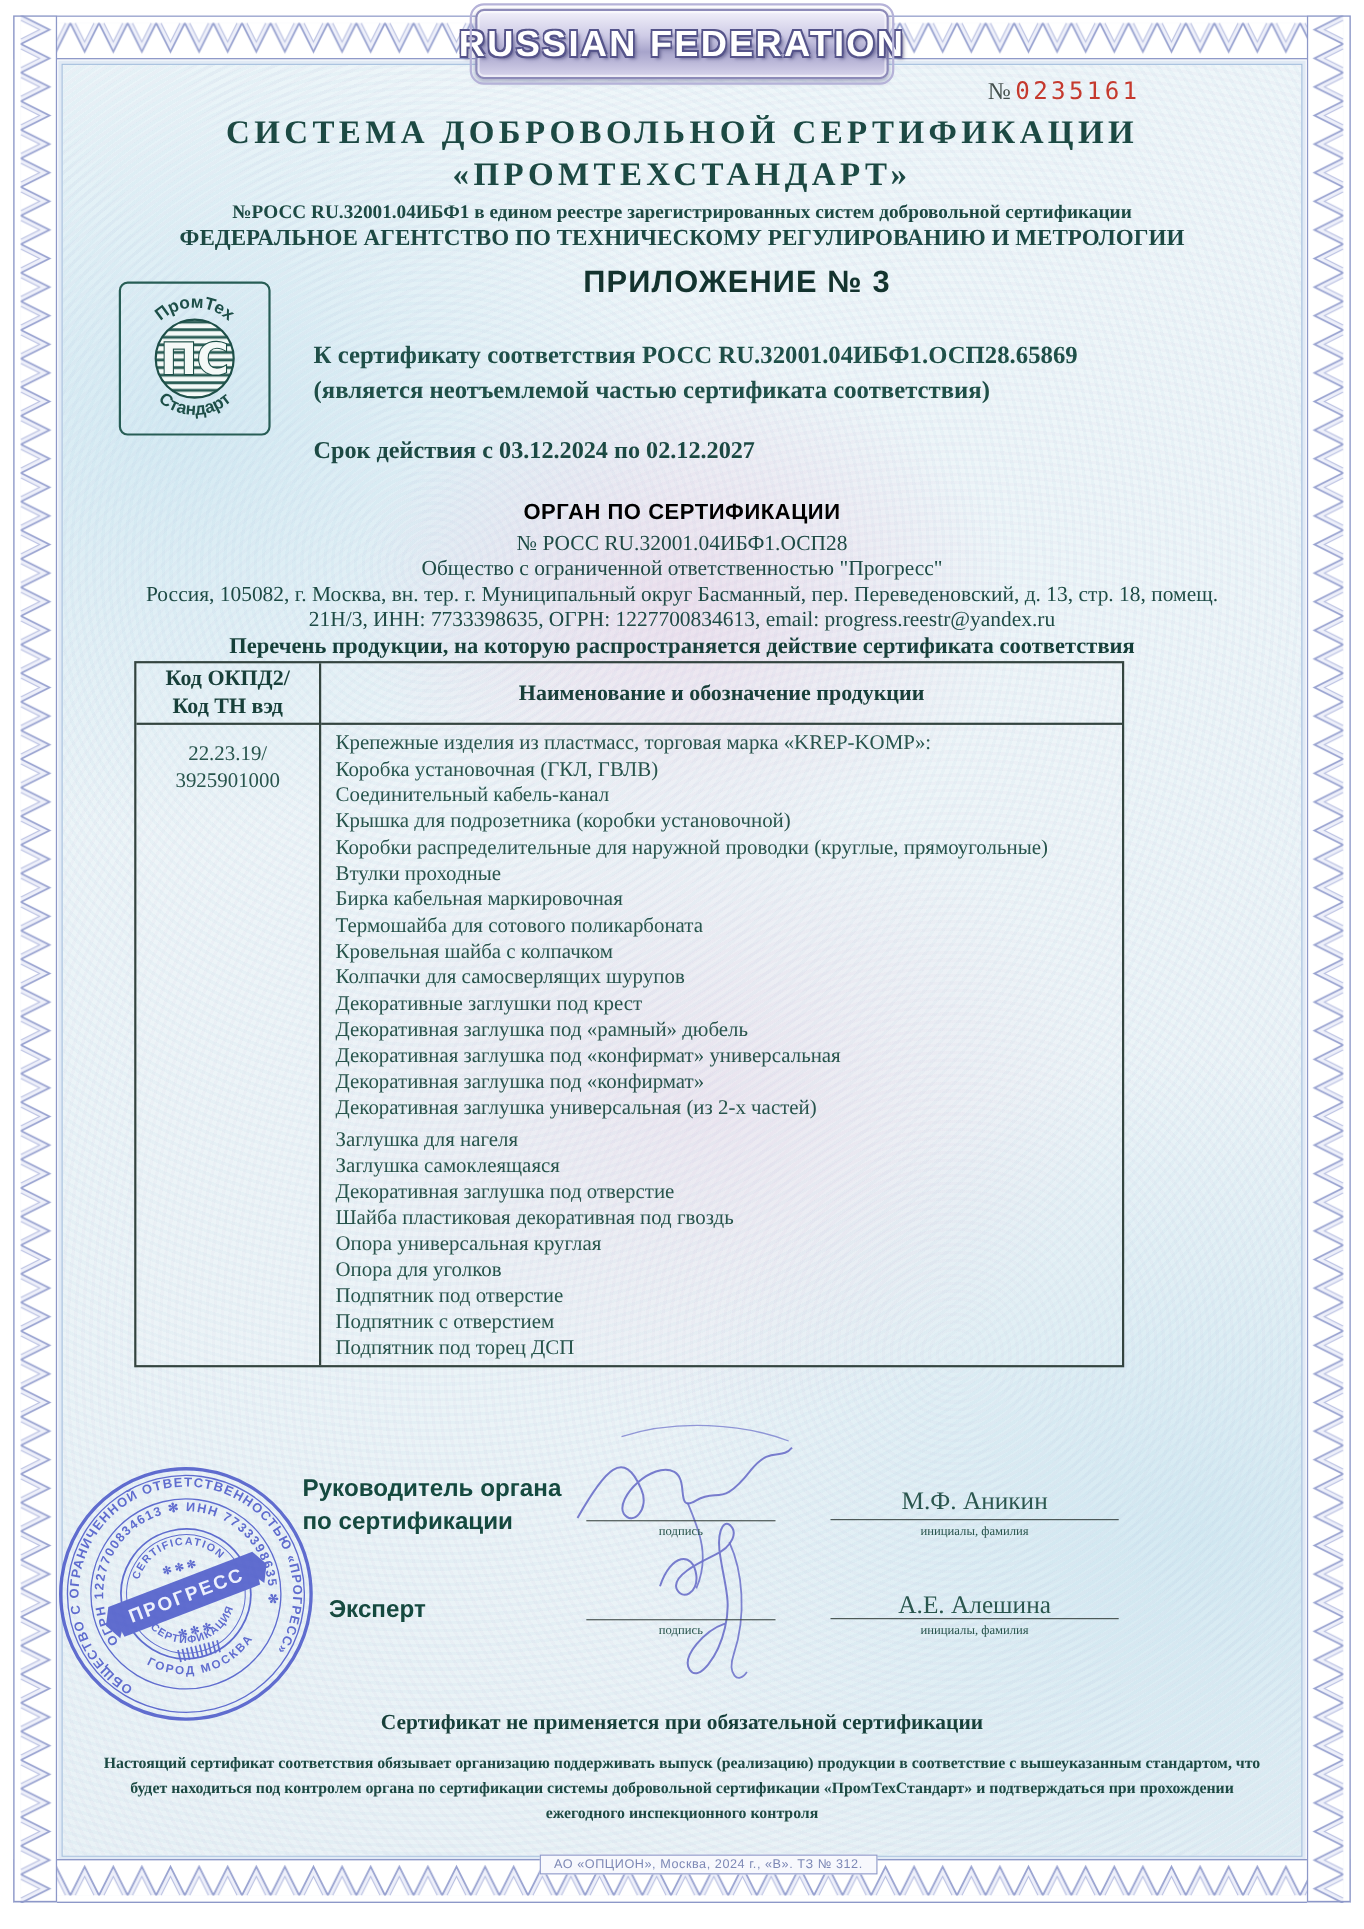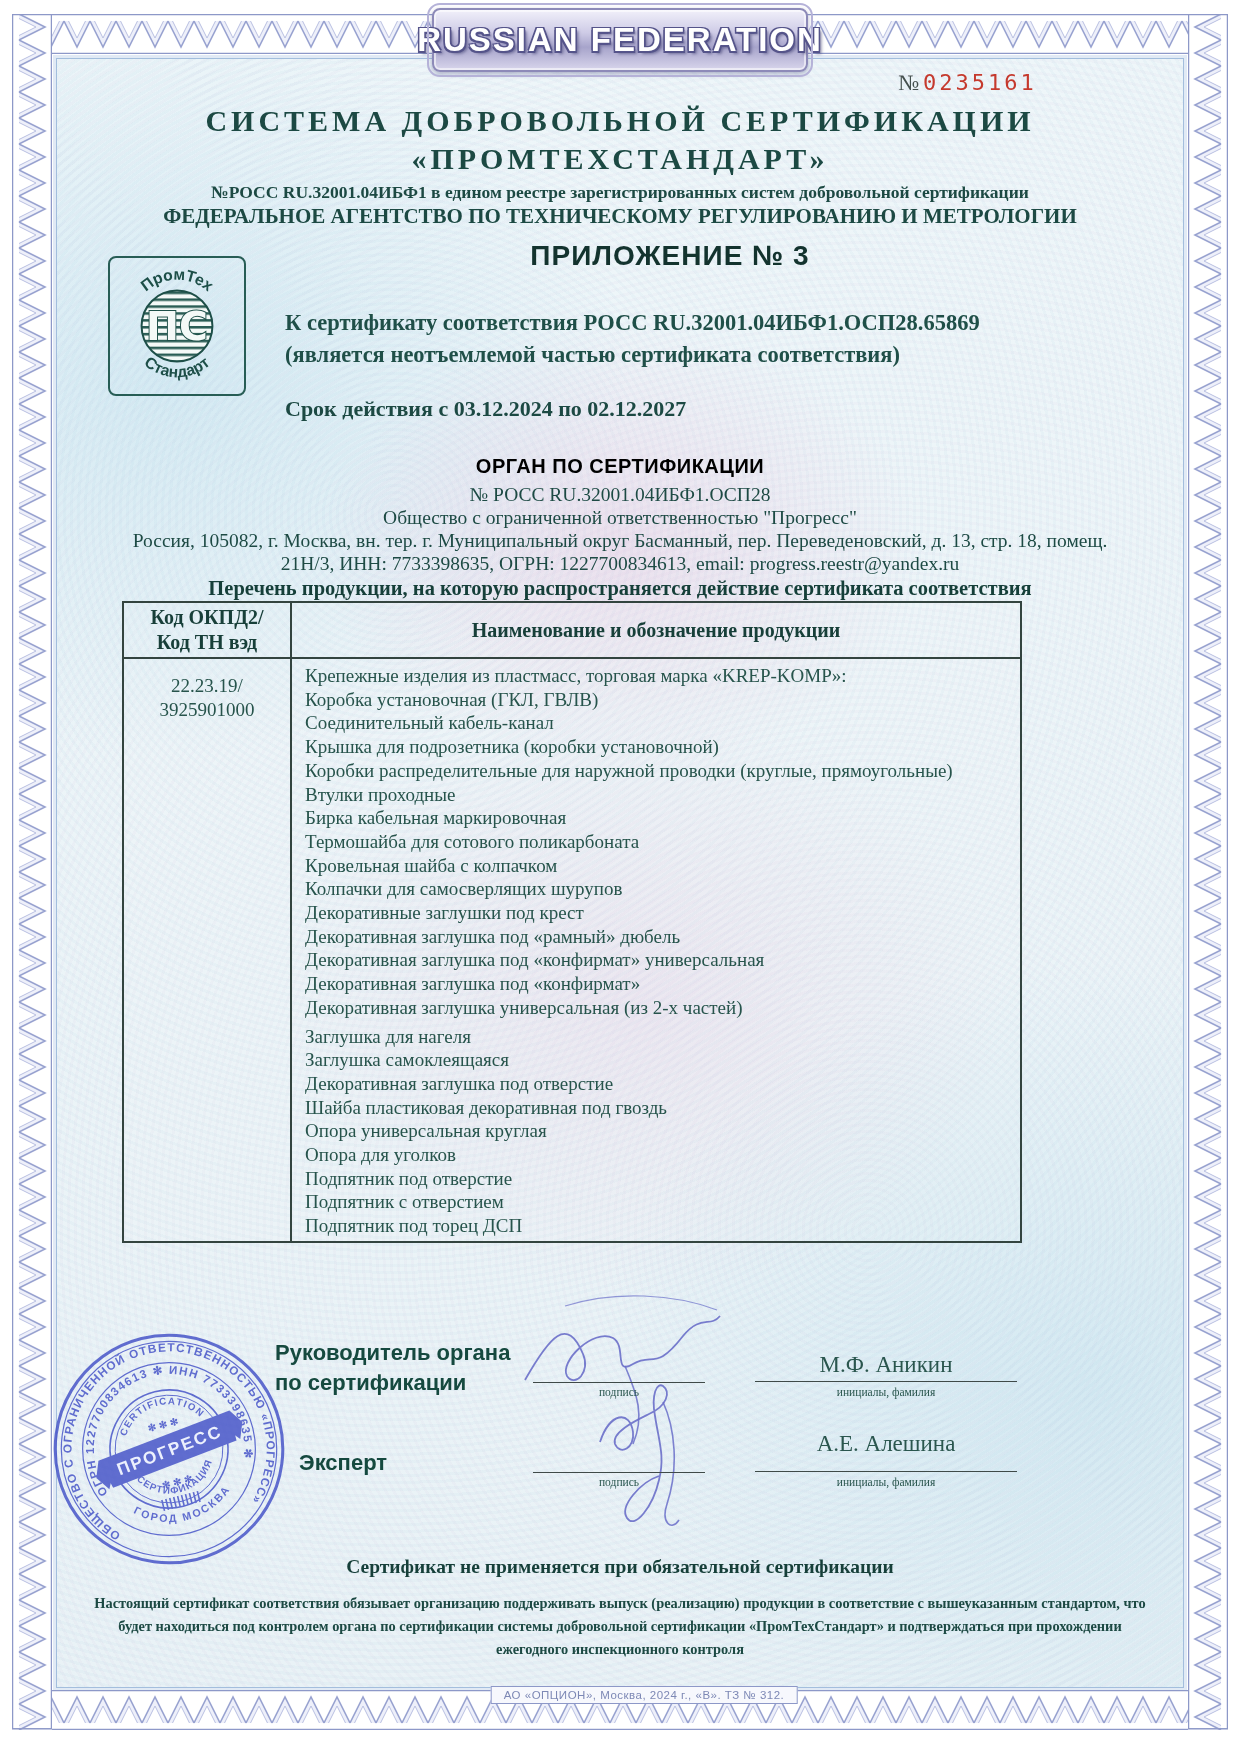--- a/index.html
+++ b/index.html
@@ -88,21 +88,21 @@
   .sig-label{font-family:"Liberation Sans",sans-serif;font-weight:bold;font-size:22px;
     line-height:30px;color:#15493f;}
   .lbl-leader{left:275px;top:1338px;}
   .lbl-expert{left:275px;top:1448px;margin-left:24px;}
   .sigline{border-bottom:1.5px solid #3f4a48;}
   .sl1{left:533px;top:1318px;width:172px;height:64px;}
   .sl2{left:533px;top:1408px;width:172px;height:64px;}
   .nl1{left:755px;top:1318px;width:262px;height:64px;text-align:center;
        font-size:23px;color:#2a564e;display:flex;align-items:flex-end;justify-content:center;padding-bottom:4px;box-sizing:border-box;}
   .nl2{left:755px;top:1408px;width:262px;height:64px;text-align:center;
-       font-size:23px;color:#2a564e;display:flex;align-items:flex-end;justify-content:center;padding-bottom:15px;box-sizing:border-box;}
+       font-size:23px;color:#2a564e;display:flex;align-items:flex-end;justify-content:center;padding-bottom:0;box-sizing:border-box;}
   .caption{font-size:11.5px;color:#2a564e;text-align:center;}
   .cap-s1{left:533px;top:1386px;width:172px;}
   .cap-n1{left:755px;top:1386px;width:262px;}
   .cap-s2{left:533px;top:1476px;width:172px;}
   .cap-n2{left:755px;top:1476px;width:262px;}
   .sig-svg{pointer-events:none;}
   .sig1{left:505px;top:1276px;width:240px;height:180px;}
   .sig2{left:575px;top:1372px;width:150px;height:190px;}
 
   

